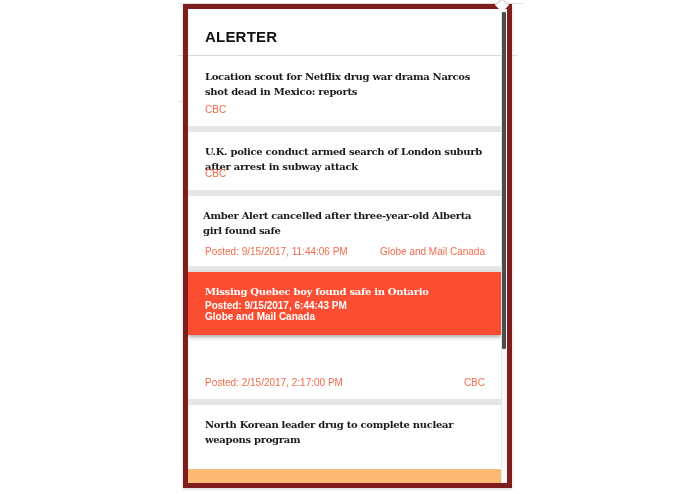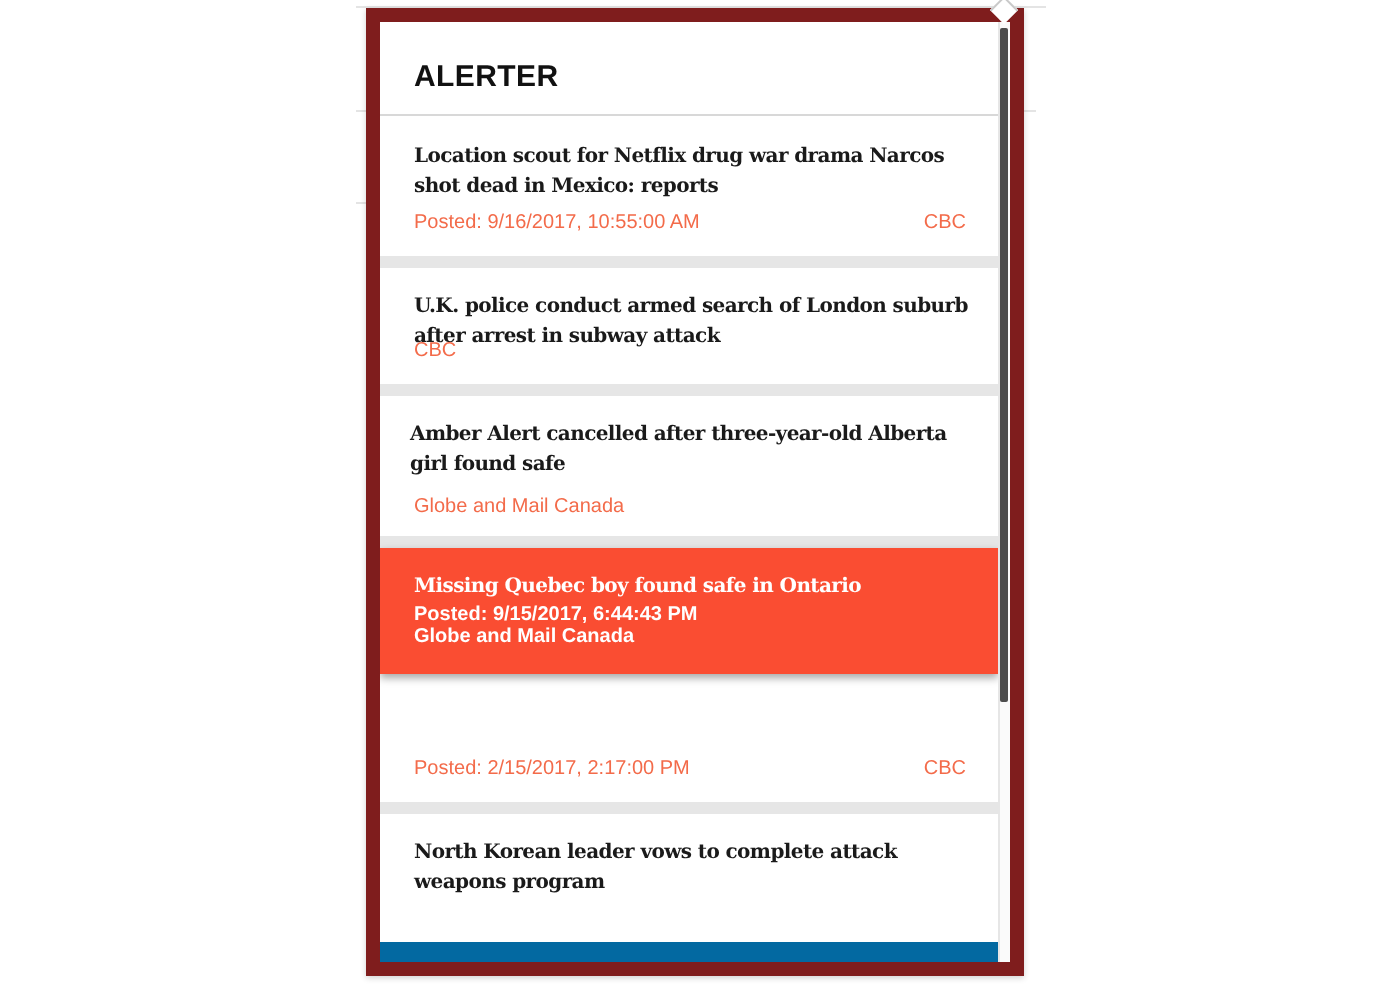--- a/index.html
+++ b/index.html
@@ -8,22 +8,22 @@
       background: #ffffff;
       font-family: "Liberation Sans", sans-serif;
     }
     .bg-line {
       position: absolute; background: #e4e4e4; height: 1px;
     }
     .popup {
       position: absolute;
       left: 183px; top: 4px;
       width: 329px; height: 484px;
-      background: #0369a1;
-      border: 7px solid #7f1d1d;
+      background: #fdba74;
+      border: 5px solid #7f1d1d;
       box-shadow: 0 1px 3px rgba(0,0,0,0.18);
       overflow: hidden;
     }
     .popup-arrow {
       position: absolute;
       left: 497px; top: 0px;
       width: 10px; height: 10px;
       background: #fff;
       border-left: 1px solid #c9c9c9;
       border-top: 1px solid #c9c9c9;
@@ -108,35 +108,35 @@
 
 <div class="popup">
   <div class="scroll-area">
     <div class="header">
       <div class="header-title">ALERTER</div>
     </div>
 
     <div class="card first">
       <div class="card-title">Location scout for Netflix drug war drama Narcos shot dead in Mexico: reports</div>
       <div class="card-meta">
-        <span>Posted: 9/16/2017, 10:55:00 AM</span>
         <span>CBC</span>
       </div>
     </div>
 
     <div class="card">
       <div class="card-title">U.K. police conduct armed search of London suburb after arrest in subway attack</div>
       <div class="card-meta">
         <span>CBC</span>
       </div>
     </div>
 
     <div class="card" style="border-bottom:none; height:70px;padding-left:15px;">
       <div class="card-title">Amber Alert cancelled after three-year-old Alberta girl found safe</div>
       <div class="card-meta" style="bottom:9px;">
+        <span>Posted: 9/15/2017, 11:44:06 PM</span>
         <span>Globe and Mail Canada</span>
       </div>
     </div>
 
     <div style="height:0; border-top:6px solid #e6e6e6;"></div>
 
     <div class="card active" style="margin-top:0;">
       <div class="card-title">Missing Quebec boy found safe in Ontario</div>
       <div class="card-meta">
         <span>Posted: 9/15/2017, 6:44:43 PM</span>
@@ -147,20 +147,20 @@
     <div class="sep-after-active"></div>
 
     <div class="card" style="padding-top:12px;">
       <div class="card-meta">
         <span>Posted: 2/15/2017, 2:17:00 PM</span>
         <span>CBC</span>
       </div>
     </div>
 
     <div class="card" style="border-bottom:none;">
-      <div class="card-title">North Korean leader vows to complete attack weapons program</div>
+      <div class="card-title">North Korean leader drug to complete nuclear weapons program</div>
     </div>
   </div>
 
   <div class="scrollbar-track">
     <div class="scrollbar-thumb"></div>
   </div>
 </div>
 
 </body></html>

